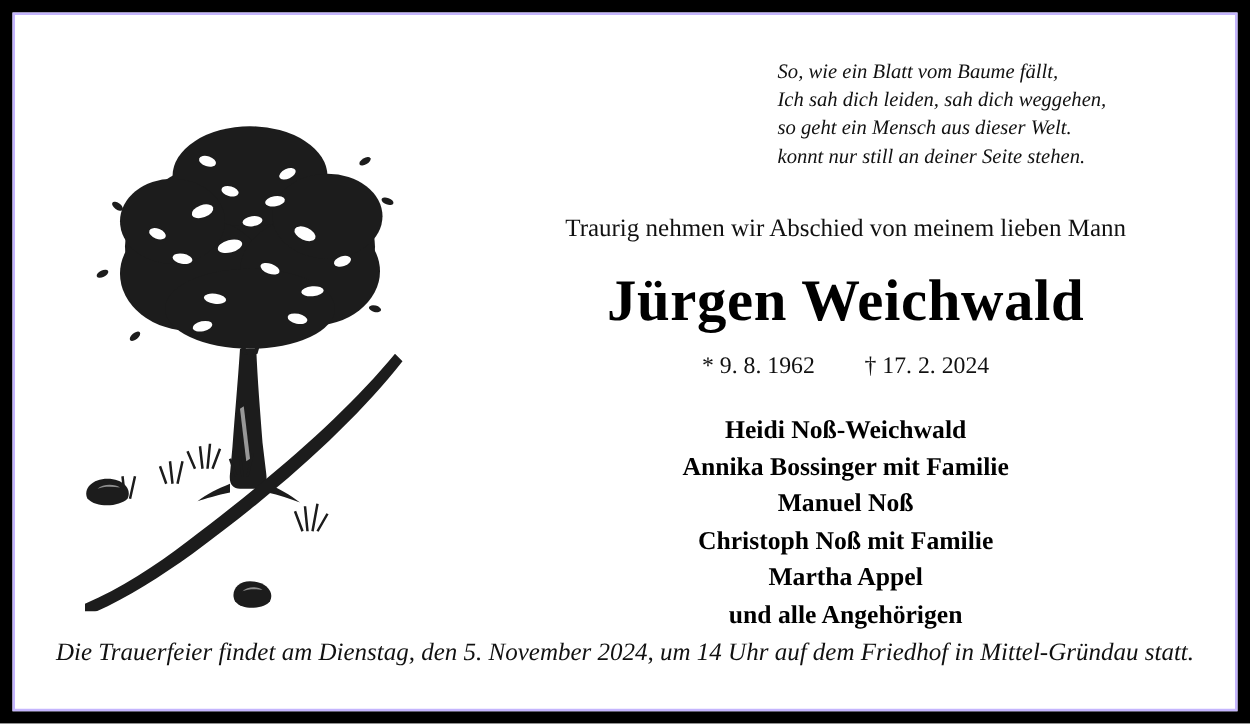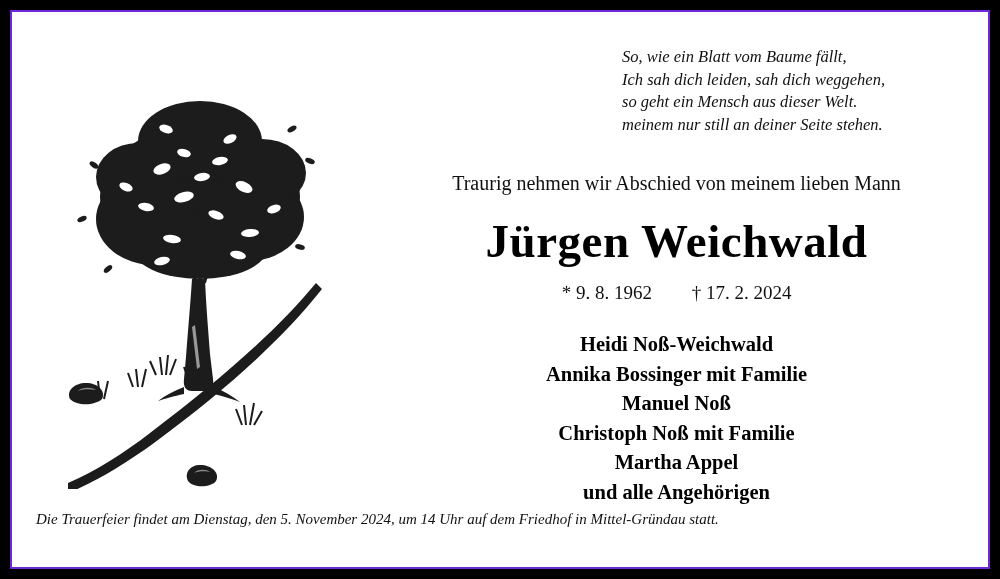--- a/index.html
+++ b/index.html
@@ -26,21 +26,21 @@
     box-sizing: border-box;
   }
   .inner-white {
     position: absolute;
     left: 10px;
     top: 10px;
     right: 10px;
     bottom: 10px;
     background: #ffffff;
     box-sizing: border-box;
-    border: 2px solid #6d28d9;
+    border: 2px solid #c4b5fd;
   }
   .content {
     position: absolute;
     left: 12px;
     top: 12px;
     right: 12px;
     bottom: 12px;
   }
 
   
@@ -117,23 +117,23 @@
     color: #000000;
   }
   .survivors div { white-space: nowrap; }
 
   
   .footer {
     position: absolute;
     left: 12px;
     right: 12px;
     top: 487px;
-    text-align: left;
+    text-align: center;
     font-style: italic;
-    font-size: 15px;
+    font-size: 20px;
     color: #111111;
   }
 </style>
 </head>
 <body>
 
 <div class="page">
   <div class="outer-frame">
     <div class="inner-white">
       <div class="content">
@@ -201,21 +201,21 @@
               <path d="M36 330 C32 322 40 314 52 314 C64 314 72 322 68 330 C62 336 44 338 36 330 Z"></path>
               <path d="M44 322 C48 318 58 318 62 321 C56 320 48 320 44 322 Z" fill="#ffffff" opacity="0.5"></path>
             </g>
           </svg>
         </div>
 
         <div class="poem">
           <div>So, wie ein Blatt vom Baume fällt,</div>
           <div>Ich sah dich leiden, sah dich weggehen,</div>
           <div>so geht ein Mensch aus dieser Welt.</div>
-          <div>meinem nur still an deiner Seite stehen.</div>
+          <div>konnt nur still an deiner Seite stehen.</div>
         </div>
 
         <div class="intro">Traurig nehmen wir Abschied von meinem lieben Mann</div>
 
         <div class="name">Jürgen Weichwald</div>
 
         <div class="dates">
           <span class="birth">* 9. 8. 1962</span>
           <span>† 17. 2. 2024</span>
         </div>

